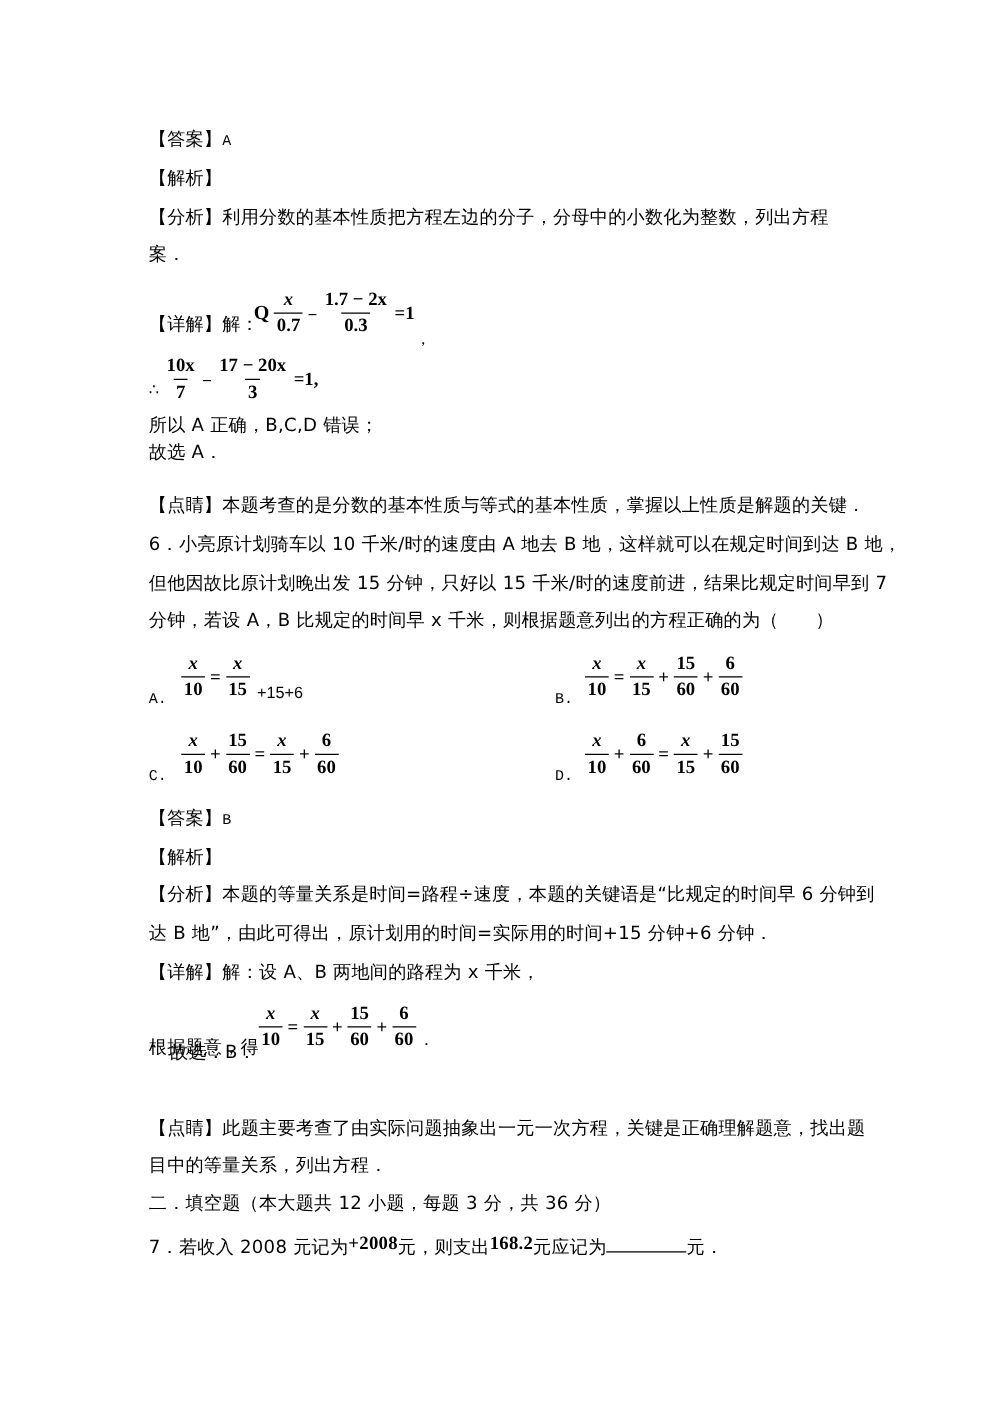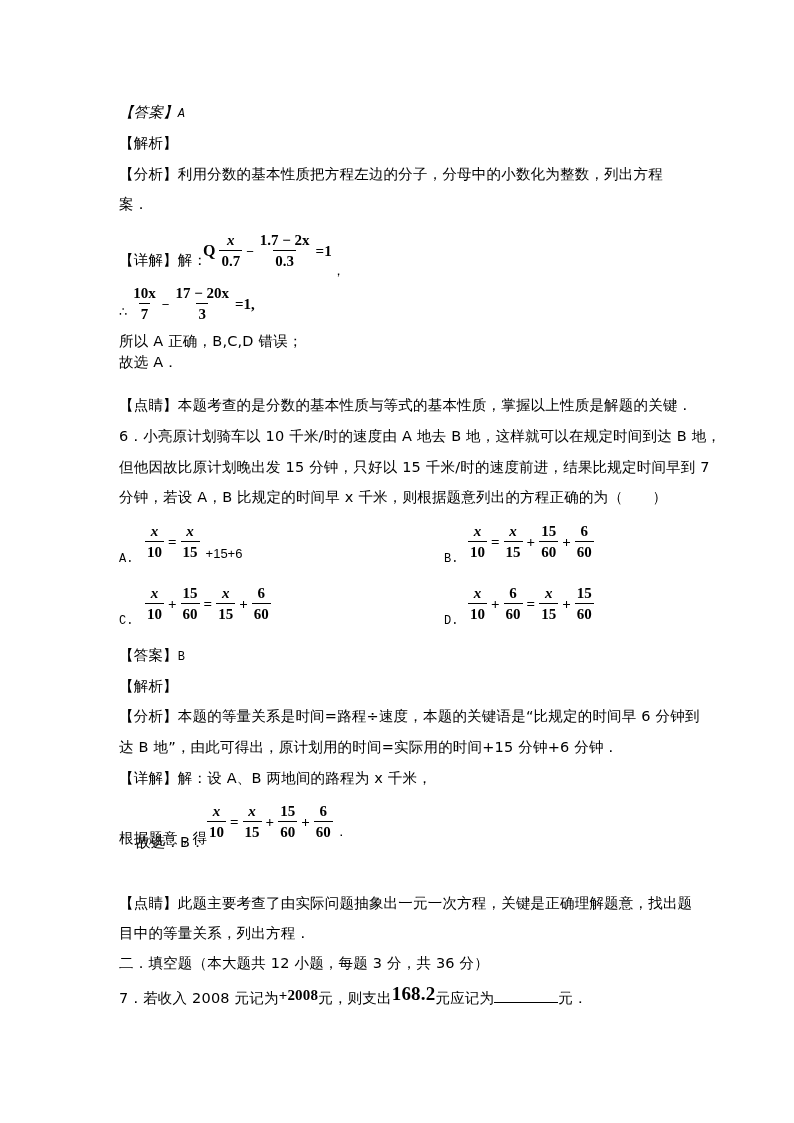--- a/index.html
+++ b/index.html
@@ -15,21 +15,21 @@
   .frac .den { border-top: 1.3px solid #000; padding: 2px 2px 0; line-height: 17px; text-align: right; }
   .op { margin: 0 2px; font-weight: bold; }
   .abs { position: absolute; }
   .opt-label { font-family: "Liberation Mono", "DejaVu Sans Mono", monospace; font-size: 12px; }
   .blank { display: inline-block; width: 64px; border-bottom: 1px solid #000; height: 14px; vertical-align: baseline; }
   .plain { font-weight: normal; font-family: "Liberation Sans", sans-serif; font-size: 13px; }
 </style>
 </head>
 <body>
 
-<div class="line" style="top:102px;font-style:italic;">
+<div class="line" style="top:102px;">
   <span>【答案】</span><span class="mono">A</span>
 </div>
 <div class="line" style="top:133px;">【解析】</div>
 <div class="line" style="top:164px;">
   <span>【分析】</span><span>利用分数的基本性质把方程左边的分子，分母中的小数化为整数，列出方程</span>
 </div>
 <div class="line" style="top:194px;">案．</div>
 
 <div class="line" style="top:250px;">【详解】解：</div>
 <div class="abs math" style="left:203px; top:232px;">
@@ -192,14 +192,14 @@
 
 <div class="line" style="top:832px;margin-left:17px;">故选：B．</div>
 <div class="line" style="top:893px;">
   <span>【点睛】</span><span>此题主要考查了由实际问题抽象出一元一次方程，关键是正确理解题意，找出题</span>
 </div>
 <div class="line" style="top:923px;">目中的等量关系，列出方程．</div>
 
 <div class="line" style="top:953px;">二．填空题（本大题共 12 小题，每题 3 分，共 36 分）</div>
 
 <div class="line" style="top:987px;">
-  <span>7．若收入 2008 元记为</span><span class="serif" style="font-weight:bold;font-size:15px;position:relative;top:-3px;">+2008</span><span>元，则支出</span><span class="serif" style="font-weight:bold;font-size:19px;position:relative;top:-3px;">168.2</span><span>元应记为</span><span class="blank"></span><span>元．</span>
+  <span>7．若收入 2008 元记为</span><span class="serif" style="font-weight:bold;font-size:15px;position:relative;top:-3px;">+2008</span><span>元，则支出</span><span class="serif" style="font-weight:bold;font-size:15px;position:relative;top:-3px;">168.2</span><span>元应记为</span><span class="blank"></span><span>元．</span>
 </div>
 
 </body></html>

